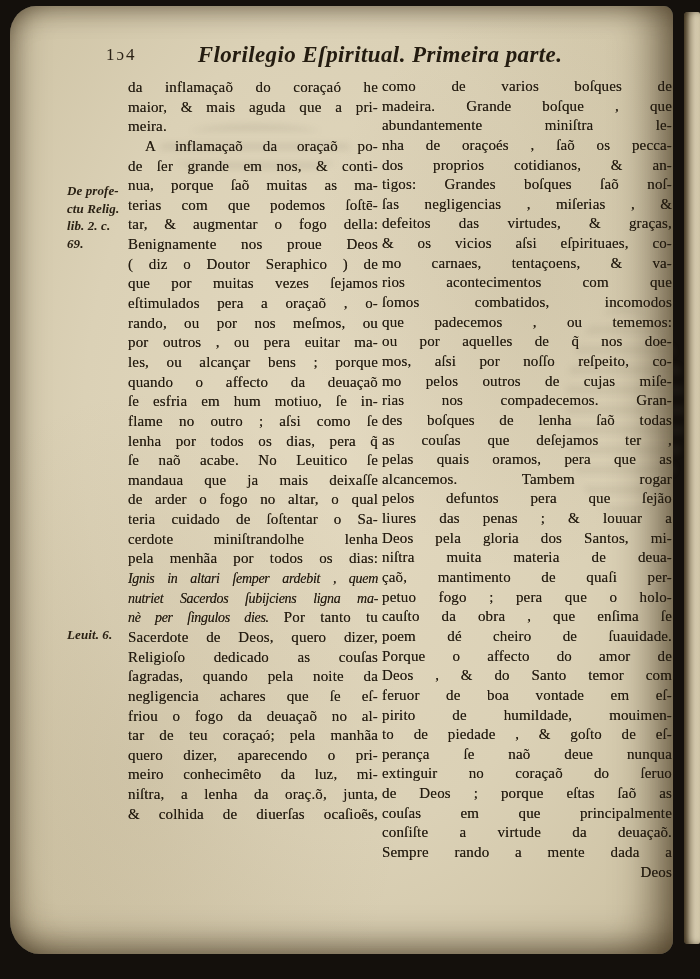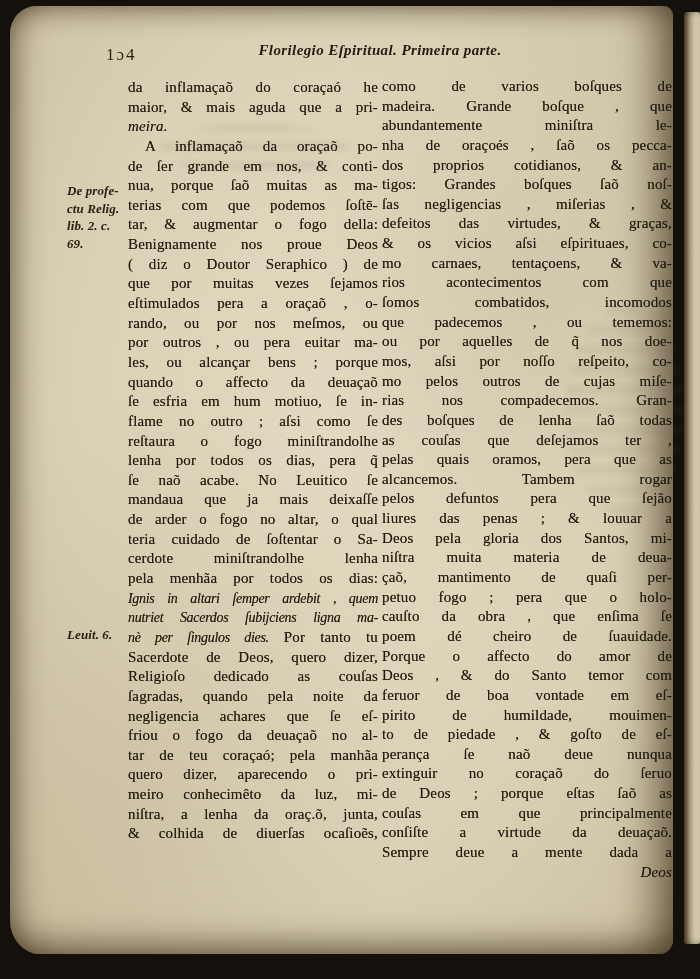--- a/index.html
+++ b/index.html
@@ -32,21 +32,21 @@
     box-shadow:inset 6px 0 8px -3px rgba(35,25,12,.85);
   }
   .pagenum{
     position:absolute;left:96px;top:39px;
     font-size:17px;color:#2a2115;letter-spacing:2px;
   }
   .running-title{
     position:absolute;left:130px;top:36px;width:480px;
     text-align:center;
     font-style:italic;font-weight:600;
-    font-size:15px;letter-spacing:.4px;
+    font-size:23px;letter-spacing:.4px;
     color:#241c10;
   }
   .margin-note{
     position:absolute;left:57px;width:62px;
     font-style:italic;font-weight:700;
     font-size:13px;line-height:17.6px;
     color:#2a2114;
     letter-spacing:.1px;
   }
   .col{
@@ -56,21 +56,21 @@
     text-shadow:0 0 .5px rgba(35,27,16,.65);
   }
   .col-left{left:118px;top:72px;width:250px;}
   .col-right{left:372px;top:71px;width:290px;}
   .line{
     height:19.65px;line-height:19.65px;
     text-align:justify;text-align-last:justify;
     white-space:nowrap;
     letter-spacing:.15px;
   }
-  .line.nojust{text-align:left;text-align-last:left;font-style:italic;}
+  .line.nojust{text-align:left;text-align-last:left;}
   .line.right{text-align:right;text-align-last:right;}
   .line.indent{padding-left:17px;}
   .line.it, .line .it{font-style:italic;letter-spacing:-.3px;font-size:14px;}
   
   .bleed{position:absolute;pointer-events:none;border-radius:50%;}
   .bleed.b1{left:555px;top:300px;width:120px;height:210px;
     background:repeating-linear-gradient(180deg,rgba(110,100,80,.10) 0 8px,rgba(110,100,80,0) 8px 20px);
     filter:blur(3px);}
   .bleed.b2{left:150px;top:118px;width:190px;height:50px;
     background:repeating-linear-gradient(180deg,rgba(110,100,80,.12) 0 7px,rgba(110,100,80,0) 7px 19px);
@@ -111,21 +111,20 @@
       <div class="line">Benignamente nos proue Deos</div>
       <div class="line">( diz o Doutor Seraphico ) de</div>
       <div class="line">que por muitas vezes ſejamos</div>
       <div class="line">eſtimulados pera a oraçaõ , o-</div>
       <div class="line">rando, ou por nos meſmos, ou</div>
       <div class="line">por outros , ou pera euitar ma-</div>
       <div class="line">les, ou alcançar bens ; porque</div>
       <div class="line">quando o affecto da deuaçaõ</div>
       <div class="line">ſe esfria em hum motiuo, ſe in-</div>
       <div class="line">flame no outro ; aſsi como ſe</div>
-      <div class="line">reſtaura o fogo miniſtrandolhe</div>
       <div class="line">lenha por todos os dias, pera q̃</div>
       <div class="line">ſe naõ acabe.  No Leuitico ſe</div>
       <div class="line">mandaua que ja mais deixaſſe</div>
       <div class="line">de arder o fogo no altar, o qual</div>
       <div class="line">teria cuidado de ſoſtentar o Sa-</div>
       <div class="line">cerdote miniſtrandolhe lenha</div>
       <div class="line">pela menhãa por todos os dias:</div>
       <div class="line it">Ignis in altari ſemper ardebit , quem</div>
       <div class="line it">nutriet Sacerdos ſubijciens ligna ma-</div>
       <div class="line"><span class="it">nè per ſingulos dies.</span><span>  Por tanto tu</span></div>
@@ -174,18 +173,18 @@
       <div class="line">Porque o affecto do amor de</div>
       <div class="line">Deos , &amp; do Santo temor com</div>
       <div class="line">feruor de boa vontade em eſ-</div>
       <div class="line">pirito de humildade, mouimen-</div>
       <div class="line">to de piedade , &amp; goſto de eſ-</div>
       <div class="line">perança ſe naõ deue nunqua</div>
       <div class="line">extinguir no coraçaõ do ſeruo</div>
       <div class="line">de Deos ; porque eſtas ſaõ as</div>
       <div class="line">couſas em que principalmente</div>
       <div class="line">conſiſte a virtude da deuaçaõ.</div>
-      <div class="line">Sempre deue a mente dada a</div>
+      <div class="line">Sempre rando a mente dada a</div>
       <div class="line nojust right">Deos</div>
     </div>
 </div>
 
 <div class="next-page"></div>
 
 </body></html>

